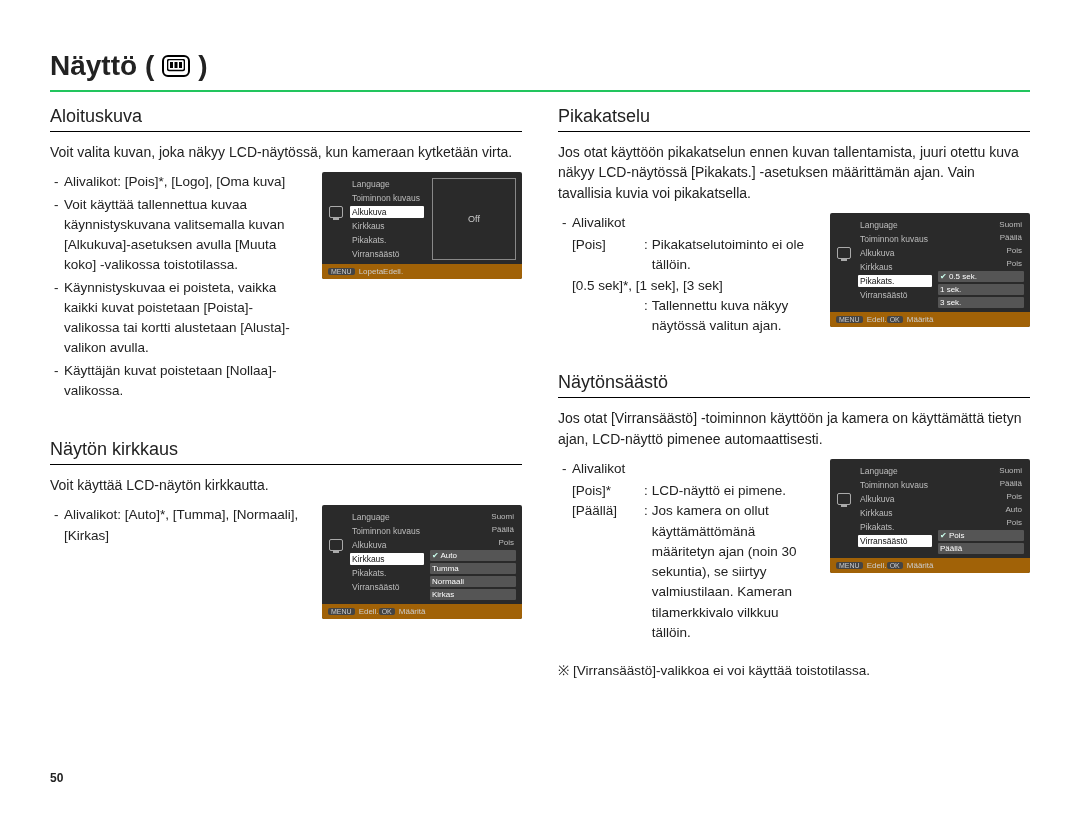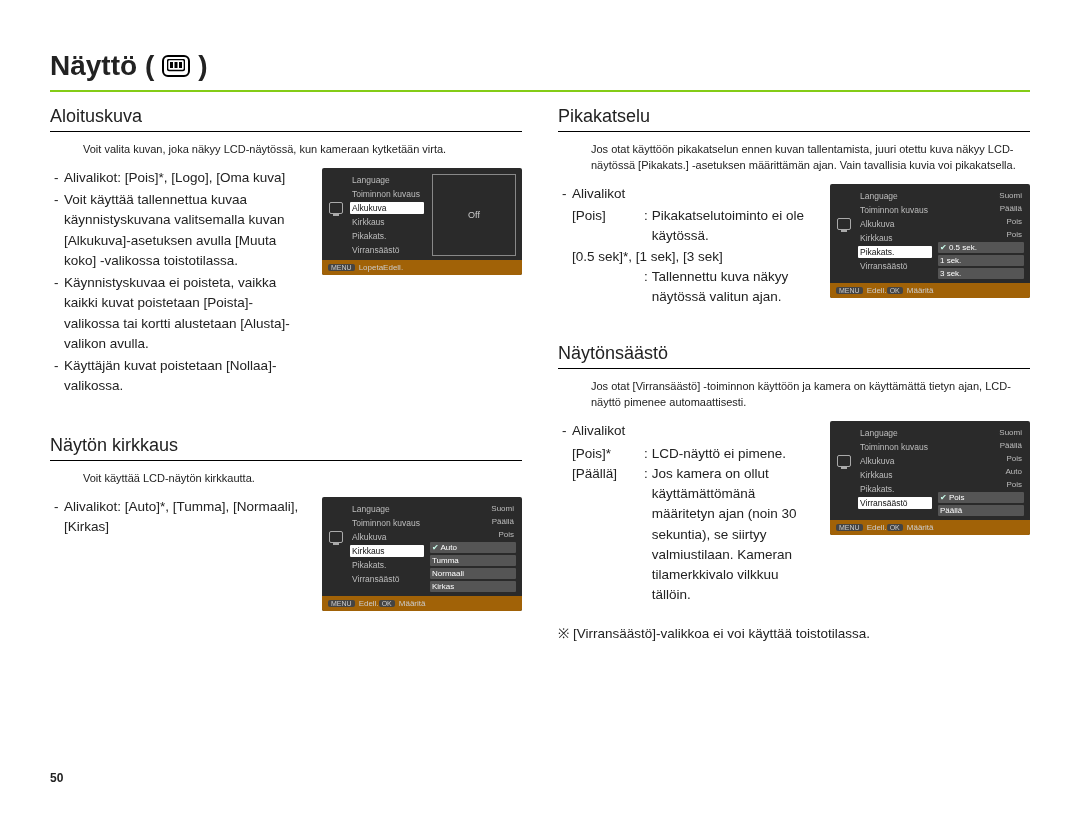--- a/index.html
+++ b/index.html
@@ -8,21 +8,21 @@
     background: #fff;
     color: #222;
     width: 1080px;
     height: 815px;
     padding: 50px 50px 30px 50px;
     position: relative;
   }
   .page-title {
     font-size: 28px;
     font-weight: 600;
-    border-bottom: 2px solid #84cc16;
+    border-bottom: 2px solid #22c55e;
     padding-bottom: 8px;
     margin-bottom: 14px;
     display: flex;
     align-items: center;
     gap: 8px;
   }
   .page-title .title-icon {
     display: inline-flex;
     align-items: center;
     justify-content: center;
@@ -39,24 +39,23 @@
   .col { flex: 1 1 0; }
   .section { margin-bottom: 36px; }
   .section h2 {
     font-size: 18px;
     font-weight: 400;
     border-bottom: 1px solid #000;
     padding-bottom: 4px;
     margin-bottom: 10px;
   }
   .section p.intro {
-    font-size: 11px;
+    font-size: 14px;
     line-height: 1.45;
     margin-bottom: 10px;
-    margin-left: 33px;
   }
   .body-row {
     display: flex;
     gap: 16px;
     align-items: flex-start;
   }
   .body-text {
     flex: 1 1 auto;
     font-size: 13.5px;
     line-height: 1.5;
@@ -287,21 +286,21 @@
       <p class="intro">Jos otat käyttöön pikakatselun ennen kuvan tallentamista, juuri otettu kuva näkyy LCD-näytössä [Pikakats.] -asetuksen määrittämän ajan. Vain tavallisia kuvia voi pikakatsella.</p>
       <div class="body-row">
         <div class="body-text">
           <ul>
               <li>Alivalikot</li>
             </ul>
           <div class="defs" style="padding-left:14px;">
             <div class="def-line">
               <div class="def-key">[Pois]</div>
               <div class="def-sep">:</div>
-              <div class="def-val">Pikakatselutoiminto ei ole käytössä.</div>
+              <div class="def-val">Pikakatselutoiminto ei ole tällöin.</div>
             </div>
             <div>[0.5 sek]*, [1 sek], [3 sek]</div>
             <div class="def-line">
               <div class="def-key"></div>
               <div class="def-sep">:</div>
               <div class="def-val">Tallennettu kuva näkyy näytössä valitun ajan.</div>
             </div>
           </div>
         </div>
 

